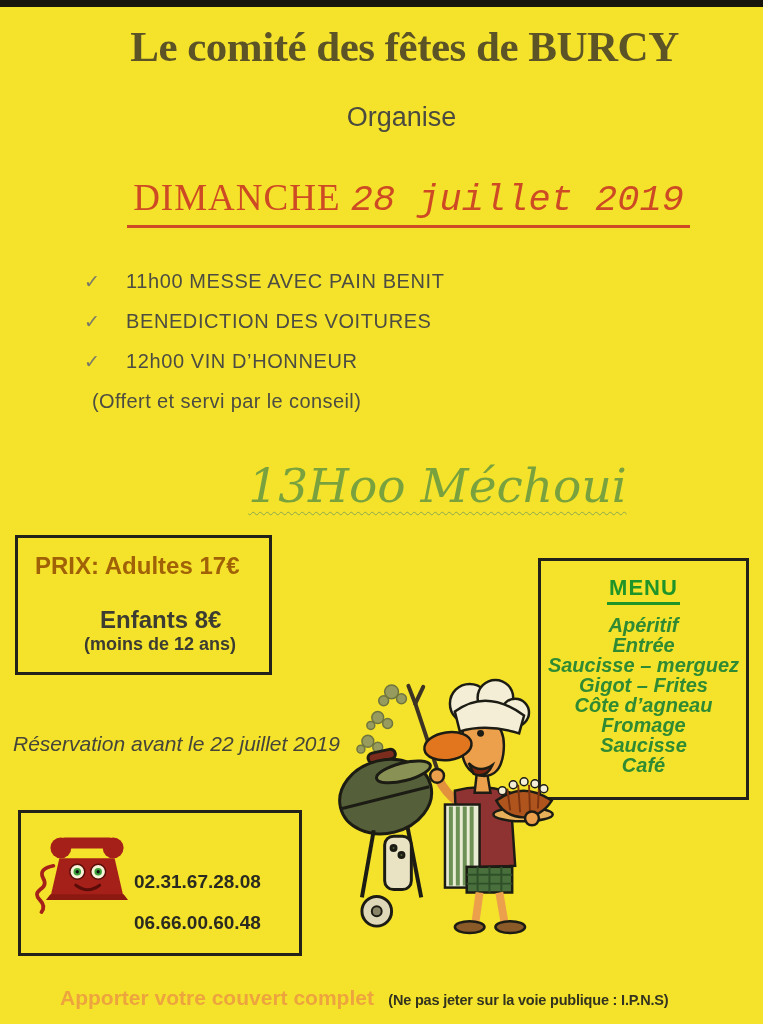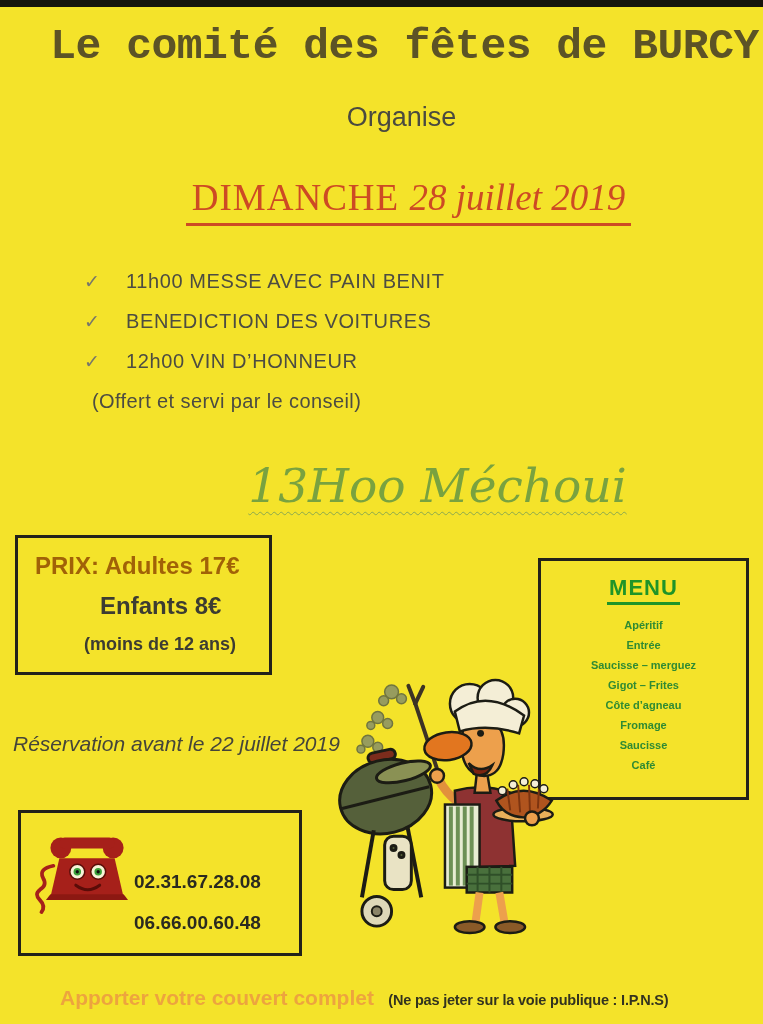--- a/index.html
+++ b/index.html
@@ -5,36 +5,36 @@
   html,body{margin:0;padding:0;background:#888;}
   .flyer{
     position:relative;width:763px;height:1024px;margin:0 auto;
     background:#f4e32a;overflow:hidden;
     font-family:"Liberation Sans",sans-serif;color:#4c4c42;
   }
   .scan-edge{position:absolute;top:0;left:0;width:763px;height:7px;background:#17150c;}
 
   .title{
     position:absolute;top:22px;left:0;right:0;text-align:center;padding-left:46px;
-    font-family:Liberation Mono, monospace;font-weight:bold;font-size:43px;
+    font-family:Liberation Serif, serif;font-weight:bold;font-size:43px;
     color:#5c5326;letter-spacing:-0.5px;
   }
   .organise{
     position:absolute;top:102px;left:0;right:0;text-align:center;padding-left:40px;
     font-size:27px;color:#4a4a40;
   }
   .date-line{
     position:absolute;top:176px;left:0;right:0;text-align:center;padding-left:54px;
   }
   .date-line .inner{
     display:inline-block;border-bottom:3px solid #cd4a24;padding:0 6px 4px 6px;
     color:#cd4a24;font-size:37px;
   }
   .date-day{font-family:"Liberation Serif",serif;letter-spacing:1px;}
-  .date-rest{font-family:Liberation Serif, serif;font-style:italic;}
+  .date-rest{font-family:Liberation Mono, monospace;font-style:italic;}
 
   .checklist{position:absolute;left:84px;top:270px;}
   .check-row{display:flex;align-items:baseline;margin-bottom:18px;height:22px;}
   .check-mark{width:42px;color:#77776a;font-size:19px;}
   .check-text{font-size:20px;letter-spacing:0.6px;color:#4c4c42;}
   .check-note{margin-left:8px;font-size:20px;letter-spacing:0.4px;color:#4c4c42;margin-top:2px;}
 
   .mechoui{
     position:absolute;top:458px;left:0;right:0;text-align:center;padding-left:112px;
     font-family:"DejaVu Serif",serif;font-style:italic;font-size:47px;color:#79a23f;
@@ -42,33 +42,33 @@
   .mechoui .inner{
     text-decoration:underline;text-decoration-style:wavy;
     text-decoration-color:#8aa84e;text-decoration-thickness:1px;text-underline-offset:9px;
   }
 
   .price-box{
     position:absolute;left:15px;top:535px;width:251px;height:134px;
     border:3px solid #22221a;background:transparent;
   }
   .price-line1{position:absolute;left:17px;top:14px;font-size:24px;font-weight:bold;color:#a16207;}
-  .price-line2{position:absolute;left:82px;top:54px;font-size:24px;font-weight:bold;color:#3c3c32;}
+  .price-line2{position:absolute;left:82px;top:68px;font-size:24px;font-weight:bold;color:#3c3c32;}
   .price-line3{position:absolute;left:66px;top:96px;font-size:18px;font-weight:bold;color:#3c3c32;}
 
   .menu-box{
     position:absolute;left:538px;top:558px;width:205px;height:236px;
     border:3px solid #22221a;text-align:center;
   }
   .menu-title{
     display:inline-block;margin-top:14px;font-size:22px;font-weight:bold;color:#1f9428;
     border-bottom:3px solid #1f9428;padding:0 2px 1px 2px;letter-spacing:1px;
   }
   .menu-items{margin-top:10px;}
-  .menu-item{font-size:11px;line-height:20px;font-weight:bold;color:#2f8a33;}
+  .menu-item{font-size:20px;line-height:20px;font-weight:bold;font-style:italic;color:#2f8a33;}
 
   .reservation{
     position:absolute;left:13px;top:732px;font-style:italic;font-size:21px;color:#44443a;
   }
 
   .phone-box{
     position:absolute;left:18px;top:810px;width:278px;height:140px;
     border:3px solid #22221a;
   }
   .phone-icon{position:absolute;left:10px;top:6px;}

